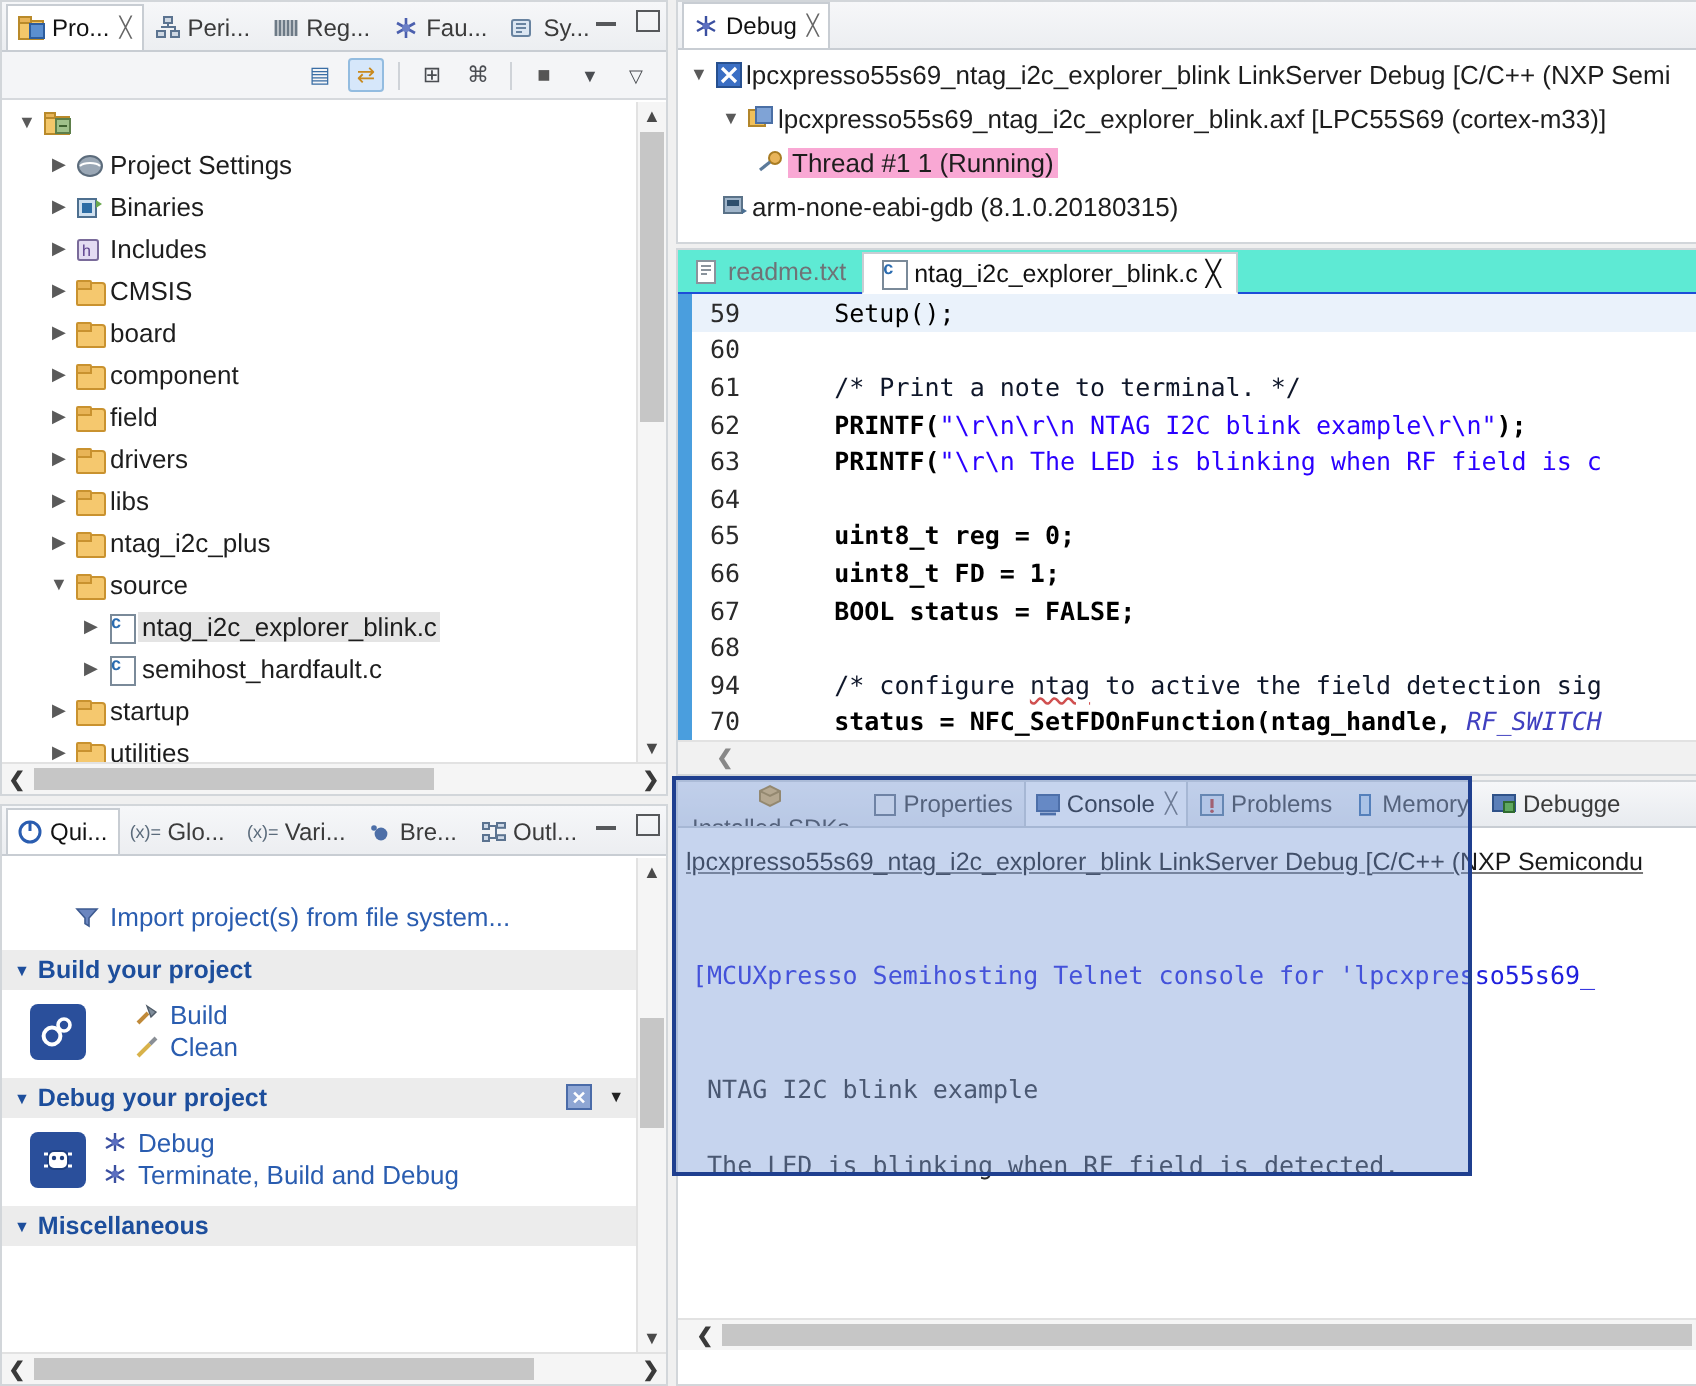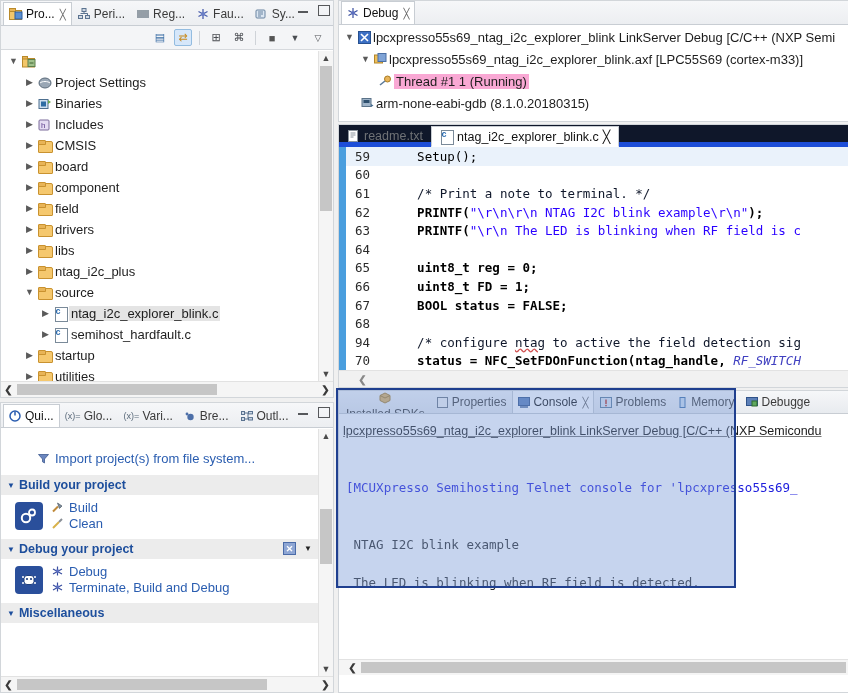--- a/index.html
+++ b/index.html
@@ -133,21 +133,21 @@
     width:28px; height:28px; background:#2a4f9b; border-radius:4px;
     display:flex; align-items:center; justify-content:center; color:#fff; font-size:14px;
   }
 
   
   .dbg-row { display:flex; align-items:center; height:22px; white-space:nowrap; font-size:13px; color:#1d1d1d;}
   .dbg-row .hl { background:#f9a8d4; padding:0 2px; }
 
   
   .edtabs {
-    height:22px; background:#0f172a; display:flex; border-bottom:5px solid #1d4ed8;
+    height:22px; background:#5eead4; display:flex; align-items:flex-end; border-bottom:1px solid #1d4ed8;
   }
   .edtab { display:flex; align-items:center; gap:4px; height:21px; padding:0 8px; font-size:12.5px; color:#6f7276; }
   .edtab.active { background:#fff; color:#111; border:1px solid #c8cdd3; border-bottom:1px solid #fff; position:relative; top:1px;}
   .code {
     position:absolute; left:0; right:0; top:22px; bottom:17px; background:#ffffff; overflow:hidden;
     font-family:"DejaVu Sans Mono","Liberation Mono",monospace; font-size:12.5px;
   }
   .cline { height:18.6px; display:flex; align-items:center; white-space:pre; }
   .cline.cur { background:#eaf2fb; }
   .gutter-bar { position:absolute; left:0; top:0; bottom:0; width:7px; background:#4a9ede; }
@@ -458,21 +458,21 @@
               </svg>
           </span>
           <span>Import project(s) from file system...</span>
         </div>
 
         <div class="qs-section" style="margin-top:6px;">
           <span class="caret">▼</span>
           <span>Build your project</span>
         </div>
 
-        <div style="display:flex;align-items:center;gap:8px;padding:5px 0 0 14px;">
+        <div style="display:flex;align-items:center;gap:24px;padding:5px 0 0 14px;">
           <span class="qs-bigicon">
             <svg width="20" height="20" viewBox="0 0 20 20">
                 <circle cx="7" cy="12" r="4.2" fill="none" stroke="#fff" stroke-width="2"></circle>
                 <circle cx="13" cy="6.5" r="3" fill="none" stroke="#fff" stroke-width="1.8"></circle>
               </svg>
           </span>
           <div style="display:flex;flex-direction:column;gap:1px;">
             <div class="qs-link">
               <span style="display:inline-flex;">
                 <svg width="13" height="13" viewBox="0 0 13 13">

